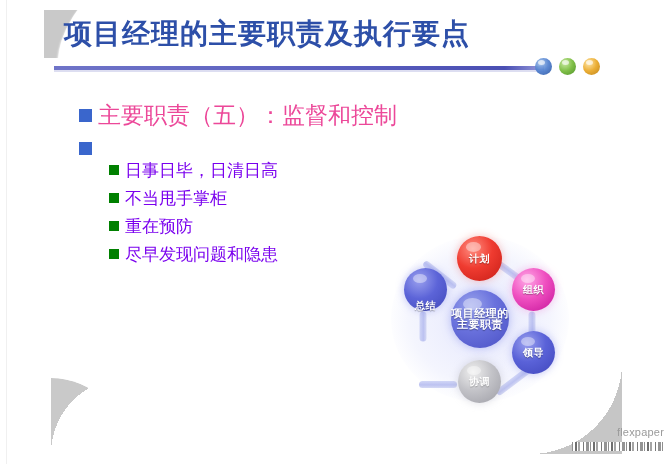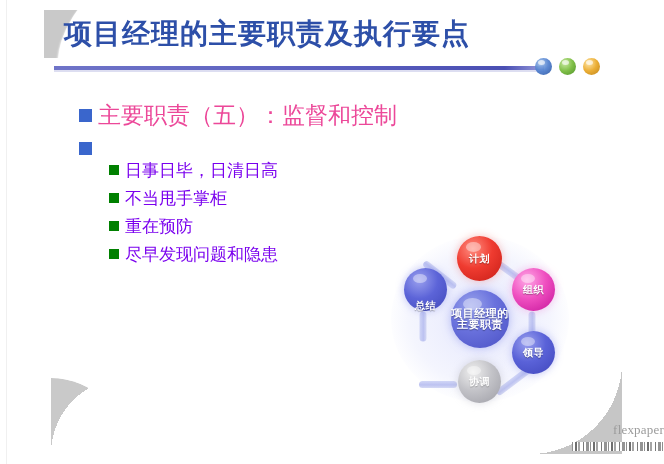--- a/index.html
+++ b/index.html
@@ -277,24 +277,24 @@
     left: 19px; top: 36px;
     background: radial-gradient(circle at 35% 28%, #9aa0ee 0%, #5c64d8 45%, #4048bb 100%);
     box-shadow: 0 0 9px rgba(110,118,230,0.40);
     align-items: flex-end;
   }
 
   
   #watermark-text {
     position: absolute;
     right: 0px; bottom: 26px;
-    font-size: 13px;
+    font-size: 11px;
     color: #9b9b9b;
     letter-spacing: 0.2px;
-    font-family: Liberation Serif, serif;
+    font-family: Liberation Sans, sans-serif;
     white-space: nowrap;
   }
   #watermark-barcode {
     position: absolute;
     right: 0px; bottom: 13px;
     width: 92px; height: 9px;
     background:
       repeating-linear-gradient(to right,
         #8f8f8f 0 1px, #ffffff 1px 3px,
         #6f6f6f 3px 5px, #ffffff 5px 6px,

